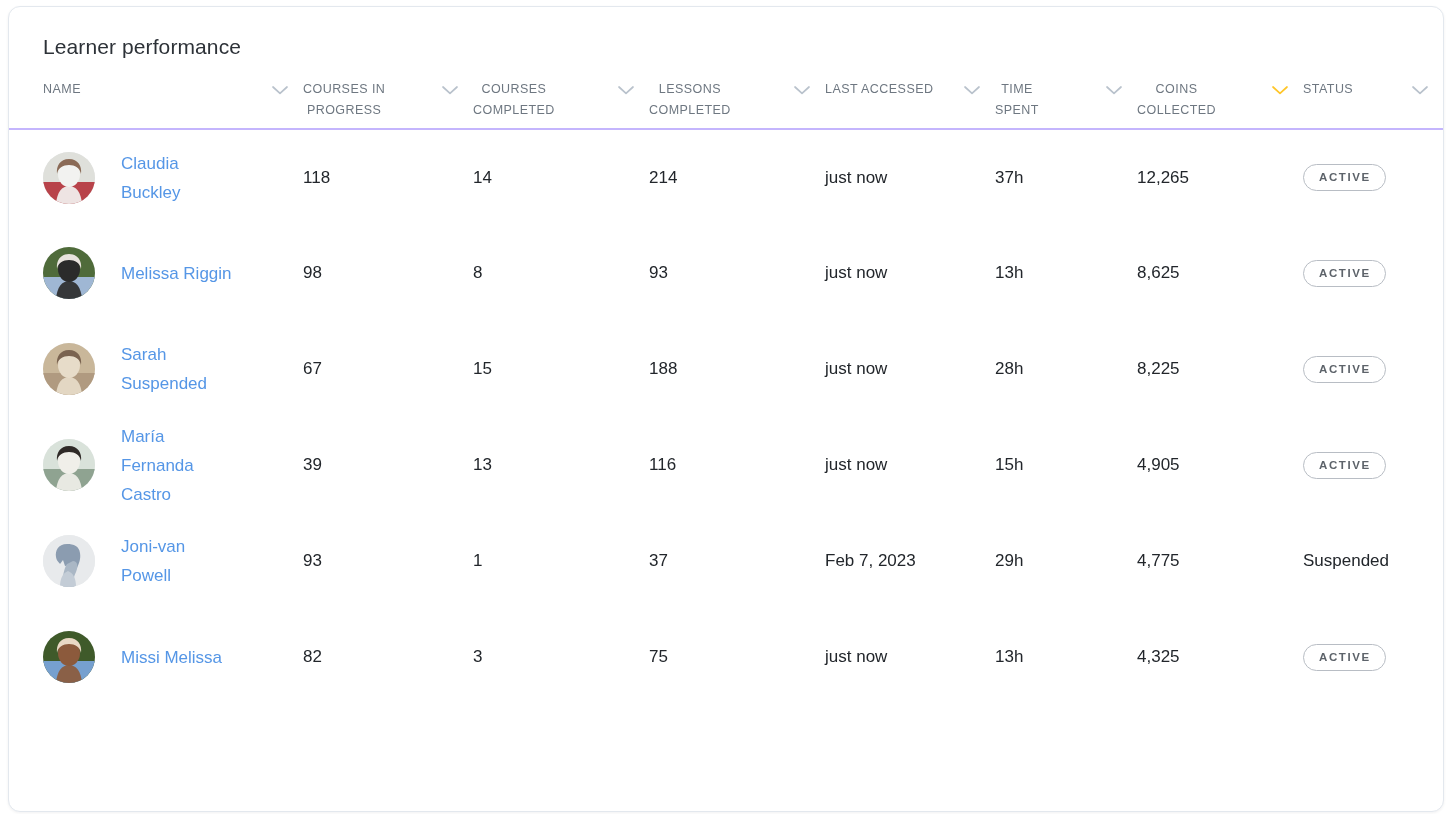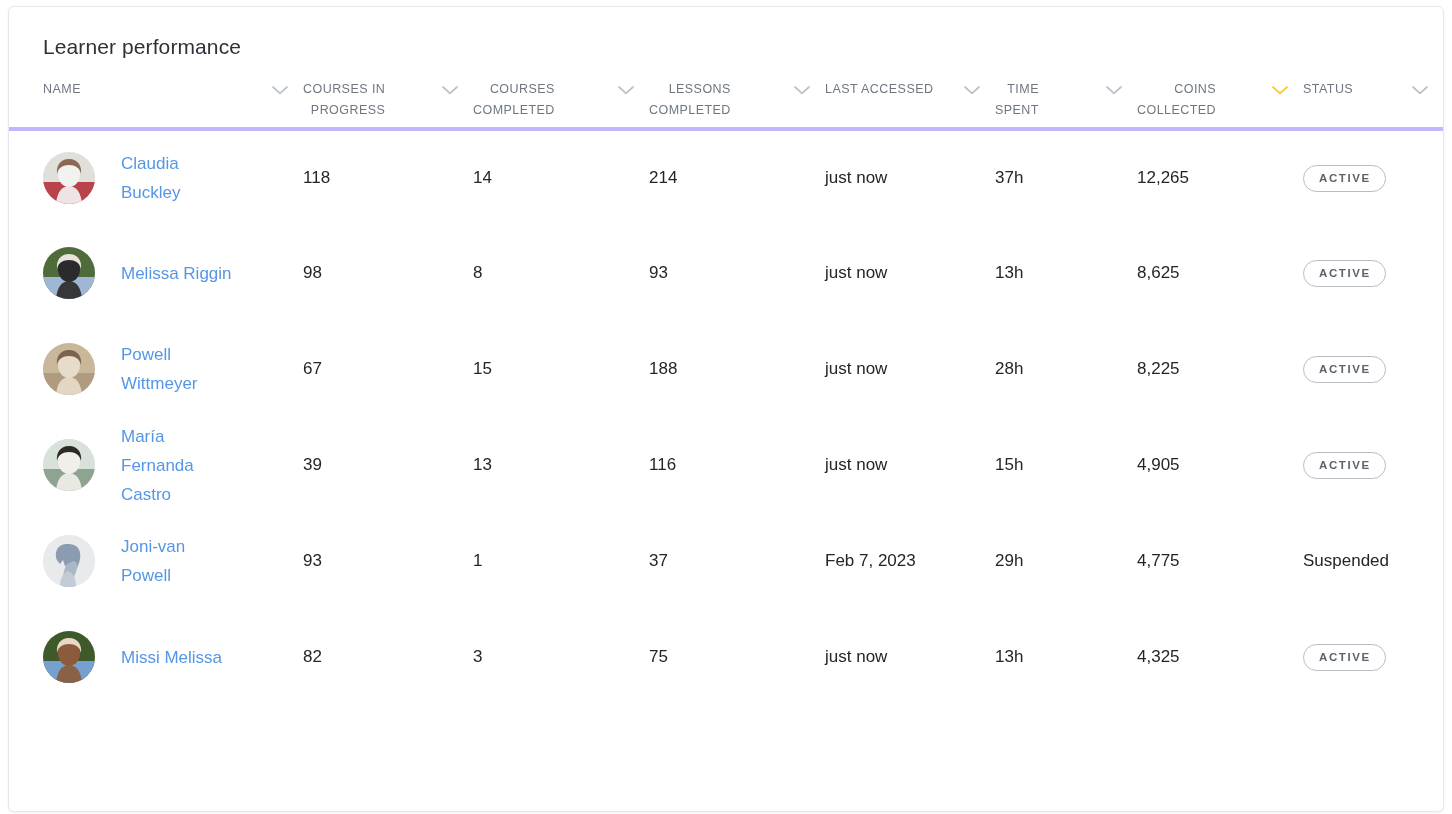--- a/index.html
+++ b/index.html
@@ -13,21 +13,21 @@
   }
 
   .card {
     position: absolute;
     left: 8px;
     top: 6px;
     width: 1436px;
     height: 806px;
     background: #ffffff;
     border: 1px solid #e3e8ee;
-    border-radius: 6px;
+    border-radius: 12px;
     box-shadow: 0 1px 3px rgba(16,24,40,0.06);
     overflow: hidden;
   }
 
   
   .card-head {
     padding: 26px 0 0 34px;
   }
   .card-title {
     font-size: 21px;
@@ -45,24 +45,24 @@
   }
 
   
   table.grid {
     width: 100%;
     border-collapse: collapse;
     table-layout: fixed;
   }
 
   thead th {
-    text-align: right;
+    text-align: center;
     vertical-align: top;
     padding: 0 0 0 0;
-    border-bottom: 4px solid #c4b5fd;
+    border-bottom: 2px solid #c4b5fd;
     height: 68px;
   }
   .th-inner {
     display: flex;
     align-items: flex-start;
     justify-content: space-between;
     padding: 18px 14px 0 0;
     height: 100%;
   }
   .th-label {
@@ -302,21 +302,21 @@
             <div class="name-cell">
               <span class="avatar">
                 <svg viewBox="0 0 52 52" xmlns="http://www.w3.org/2000/svg">
                   <rect width="52" height="52" fill="#c9b79a"></rect>
                   <rect y="30" width="52" height="22" fill="#b09a80"></rect>
                   <ellipse cx="26" cy="22" rx="11" ry="13" fill="#e7dcc9"></ellipse>
                   <path d="M26 7 C17 7 13 14 14 22 C15 16 20 13 26 13 C32 13 37 16 38 22 C39 14 35 7 26 7 Z" fill="#7a6350"></path>
                   <path d="M13 52 C14 40 19 34 26 34 C33 34 38 40 39 52 Z" fill="#e7dcc9" opacity="0.92"></path>
                 </svg>
               </span>
-              <a class="name-link" href="#">Powell Wittmeyer</a>
+              <a class="name-link" href="#">Sarah Suspended</a>
             </div>
           </td>
           <td><span class="num">67</span></td>
           <td><span class="num">15</span></td>
           <td><span class="num">188</span></td>
           <td><span class="txt">just now</span></td>
           <td><span class="txt">28h</span></td>
           <td><span class="num">8,225</span></td>
           <td><span class="badge">ACTIVE</span></td>
         </tr>

